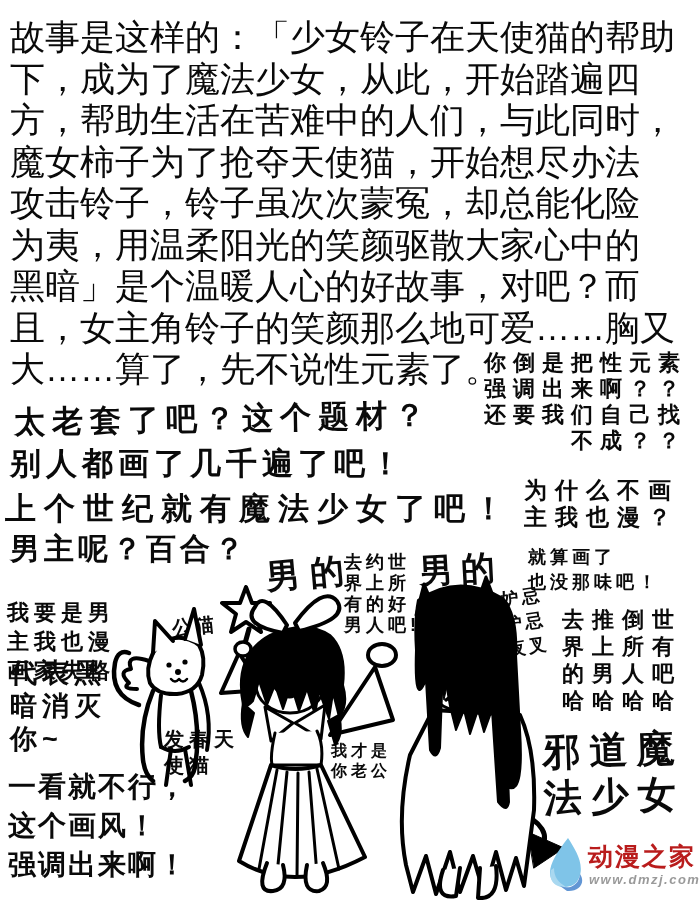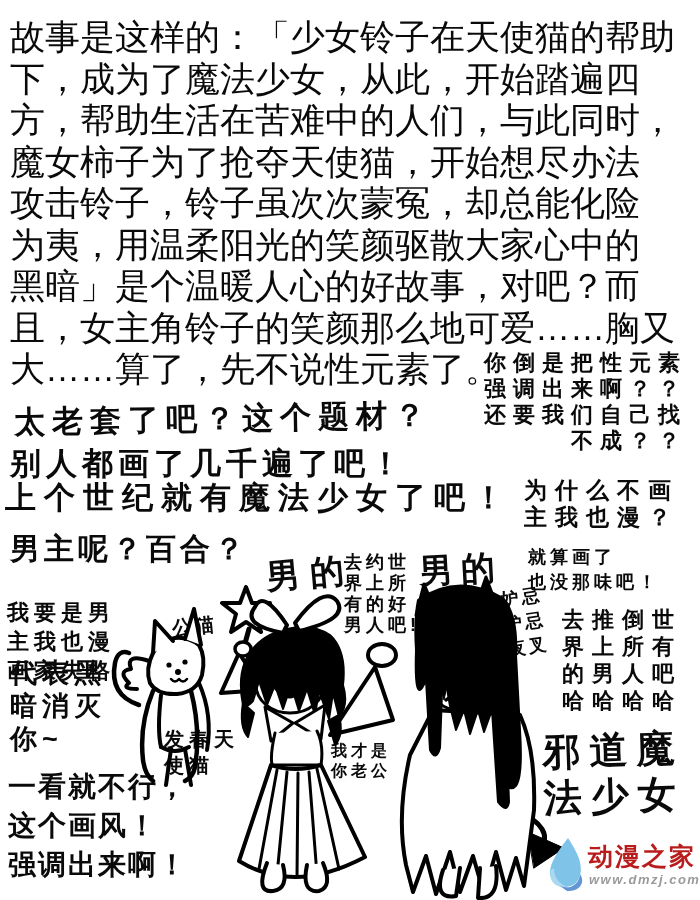--- a/index.html
+++ b/index.html
@@ -4,21 +4,21 @@
 <style>
   html,body{margin:0;padding:0;background:#e8e8e8;}
   .page{position:relative;width:700px;height:900px;background:#ffffff;overflow:hidden;
         font-family:Liberation Sans, sans-serif;color:#0a0a0a;}
   .txt{position:absolute;white-space:pre-line;}
   .story{left:10px;top:16px;width:690px;font-size:35px;line-height:41.5px;font-weight:500;letter-spacing:0;}
   .hand{font-weight:700;}
   .a-demand   {left:484px;top:350px;font-size:22px;line-height:26px;letter-spacing:7px;font-weight:600;text-align:right;}
   .a-cliche   {left:14px; top:398px;font-size:31px;letter-spacing:7px;transform:rotate(-1deg);}
   .a-thousand {left:10px; top:443px;font-size:31px;letter-spacing:5px;}
-  .a-century  {left:5px;  top:477px;font-size:31px;letter-spacing:8px;}
+  .a-century  {left:5px;  top:488px;font-size:31px;letter-spacing:8px;}
   .a-malelead {left:10px; top:529px;font-size:30px;letter-spacing:4px;}
   .a-whynot   {left:524px;top:477px;font-size:23px;line-height:27px;letter-spacing:8px;}
   .a-ifiwere  {left:7px;  top:562px;font-size:22px;line-height:29px;letter-spacing:5px;margin-top:36px;}
   .a-evenif   {left:528px;top:545px;font-size:18px;line-height:25px;letter-spacing:4px;}
   .a-darkness {left:10px; top:657px;font-size:27px;line-height:33px;letter-spacing:5px;}
   .a-noglance {left:8px;  top:767px;font-size:28px;line-height:39px;letter-spacing:2px;}
   .c-tomcat   {left:172px;top:613px;font-size:20px;letter-spacing:2px;transform:rotate(-6deg);}
   .c-heatcat  {left:164px;top:715px;font-size:20px;line-height:26px;letter-spacing:5px;margin-top:11px;}
   .c-gender-l {left:266px;top:551px;font-size:34px;letter-spacing:10px;transform:rotate(-5deg);}
   .c-date     {left:344px;top:552px;font-size:18px;line-height:21px;letter-spacing:4px;}

